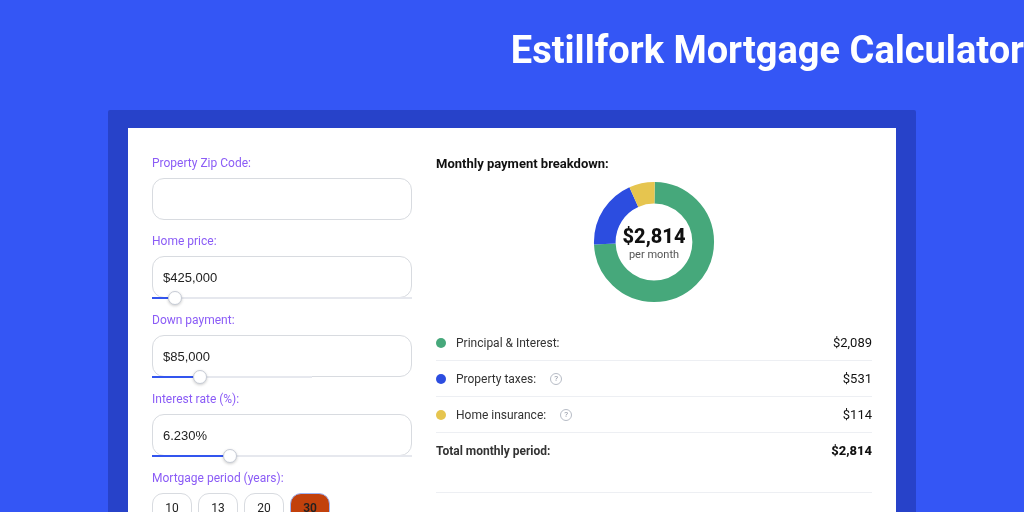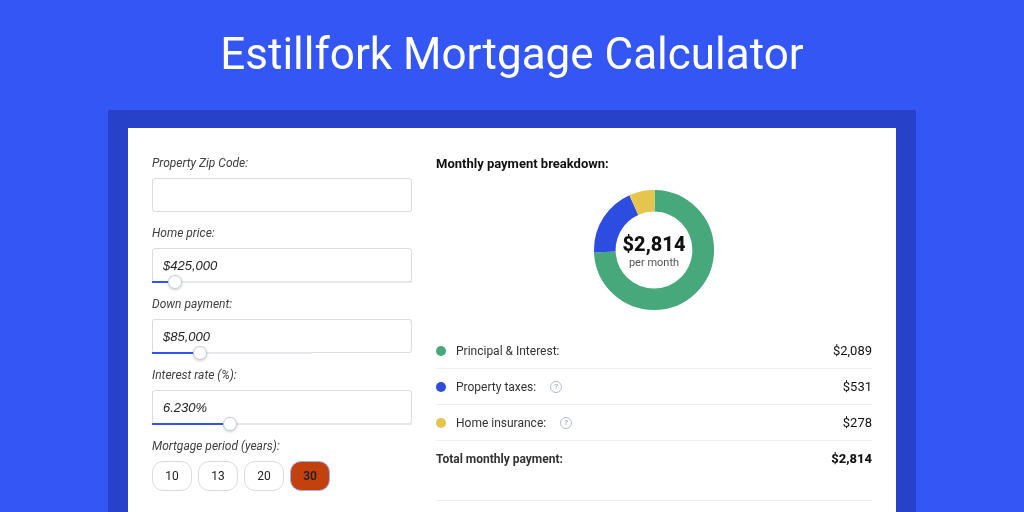--- a/index.html
+++ b/index.html
@@ -1,34 +1,34 @@
 <!DOCTYPE html>
 <html><head>
 <meta charset="utf-8">
 <style>
 *{box-sizing:border-box;margin:0;padding:0;}
 body{font-family:-apple-system,BlinkMacSystemFont,"Segoe UI",Roboto,Arial,sans-serif;background:#3456f5;width:1024px;height:512px;overflow:hidden;position:relative;}
-.title{color:#fff;font-size:44px;font-weight:400;text-align:center;padding:28px 0 20px;}
+.title{color:#fff;font-size:38px;font-weight:700;text-align:right;padding:28px 0 20px;}
 .card-shadow{background:#2742c9;height:480px;position:absolute;left:108px;right:108px;top:110px;border-radius:2px 2px 0 0;}
 .card{background:#fff;position:absolute;left:128px;right:128px;top:128px;height:400px;padding:28px 24px;display:flex;gap:24px;}
 .left{width:260px;flex:none;}
 .right{flex:1;}
-.label{font-size:12px;color:#404040;margin-bottom:8px;font-style:italic;}
-.input{width:100%;height:34px;border:1px solid #d8dbe0;border-radius:3px;padding:0 10px;font-size:13px;color:#222;background:#fff;font-style:italic;}
+.label{font-size:12px;color:#8b5cf6;margin-bottom:8px;}
+.input{width:100%;height:42px;border:1px solid #d8dbe0;border-radius:12px;padding:0 10px;font-size:13px;color:#222;background:#fff;}
 .input-row{display:flex;gap:8px;}
 .input-row .input:first-child{flex:1;}
 .input-row .input:last-child{width:78px;}
 .field{margin-bottom:14px;position:relative;}
 .slider-track{position:relative;height:2px;background:#e6e8ee;margin-top:-1px;}
 .slider-fill{position:absolute;left:0;top:0;height:2px;background:#3355ee;}
 .slider-thumb{position:absolute;width:14px;height:14px;border-radius:50%;background:#fff;border:1px solid #c7ccd6;box-shadow:0 1px 3px rgba(0,0,0,.2);top:-6px;transform:translateX(-50%);}
 .period-buttons{display:flex;gap:6px;}
 .period-btn{width:40px;height:30px;border:1px solid #d8dbe0;border-radius:11px;background:#fff;font-size:12px;color:#222;display:flex;align-items:center;justify-content:center;cursor:pointer;}
 .period-btn.active{background:#c2410c;border-color:#9db3f5;font-weight:600;}
-.breakdown-title{font-size:13px;font-weight:700;color:#111;margin-bottom:14px;}
+.breakdown-title{font-size:13px;font-weight:700;color:#111;margin-bottom:6px;}
 .donut-wrap{display:flex;justify-content:center;margin-bottom:18px;position:relative;}
 .donut{width:130px;height:130px;}
 .donut-center{position:absolute;top:50%;left:50%;transform:translate(-50%,-50%);text-align:center;}
 .donut-amount{font-size:20px;font-weight:800;color:#111;}
 .donut-sub{font-size:11px;color:#555;}
 .line-item{display:flex;align-items:center;justify-content:space-between;padding:10px 0;border-bottom:1px solid #edeff3;}
 .line-left{display:flex;align-items:center;gap:10px;}
 .dot{width:10px;height:10px;border-radius:50%;}
 .dot.green{background:#46a87b;}
 .dot.blue{background:#2c4de0;}
@@ -127,26 +127,26 @@
       </div>
       <span class="line-value">$531</span>
     </div>
 
     <div class="line-item">
       <div class="line-left">
         <div class="dot yellow"></div>
         <span class="line-label">Home insurance:</span>
         <span class="info-icon">?</span>
       </div>
-      <span class="line-value">$278</span>
+      <span class="line-value">$114</span>
     </div>
 
     <div class="line-item total-row" style="border-bottom:none">
       <div class="line-left">
-        <span class="line-label">Total monthly payment:</span>
+        <span class="line-label">Total monthly period:</span>
       </div>
       <span class="line-value">$2,814</span>
     </div>
 
     <div class="amort">
       
       
     </div>
   </div>
 

